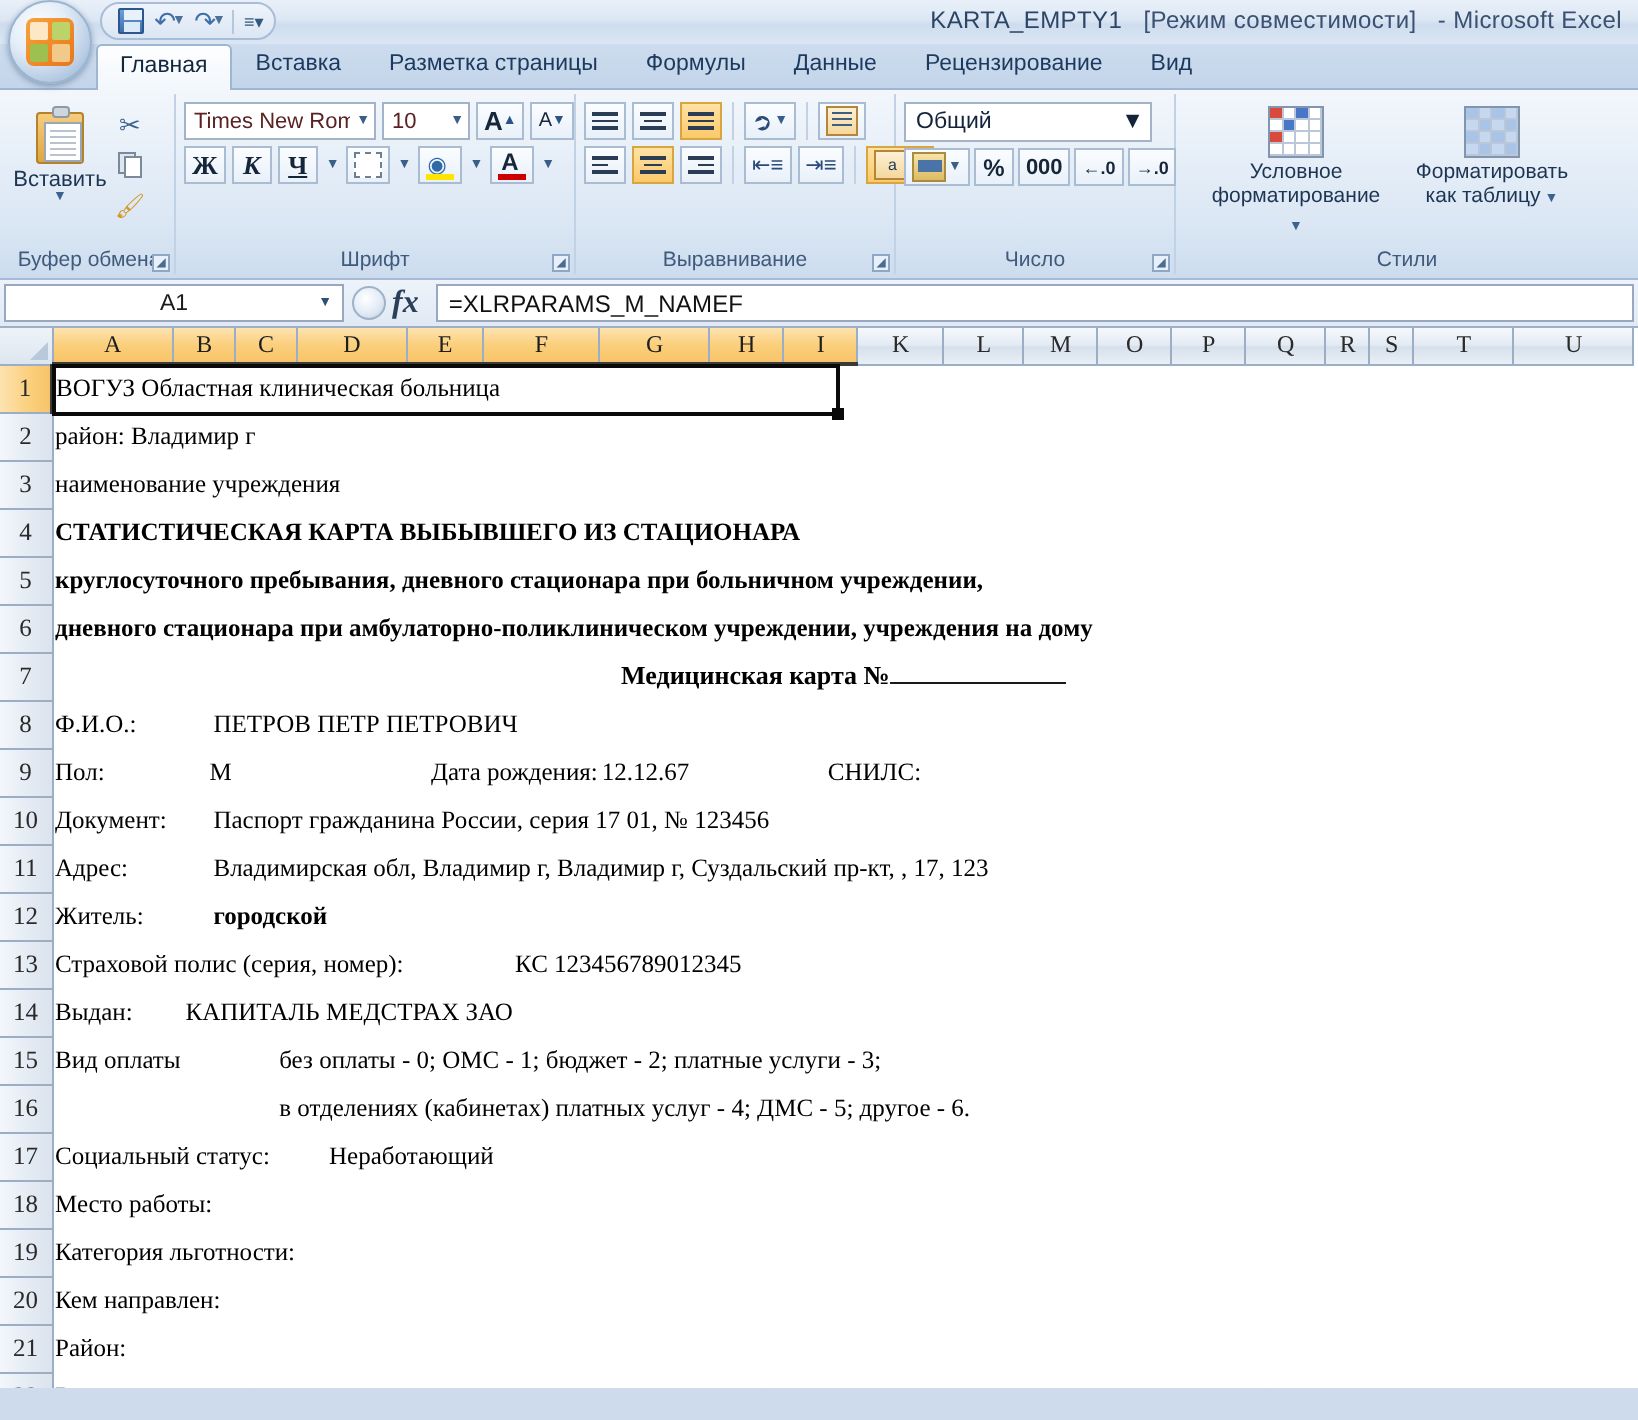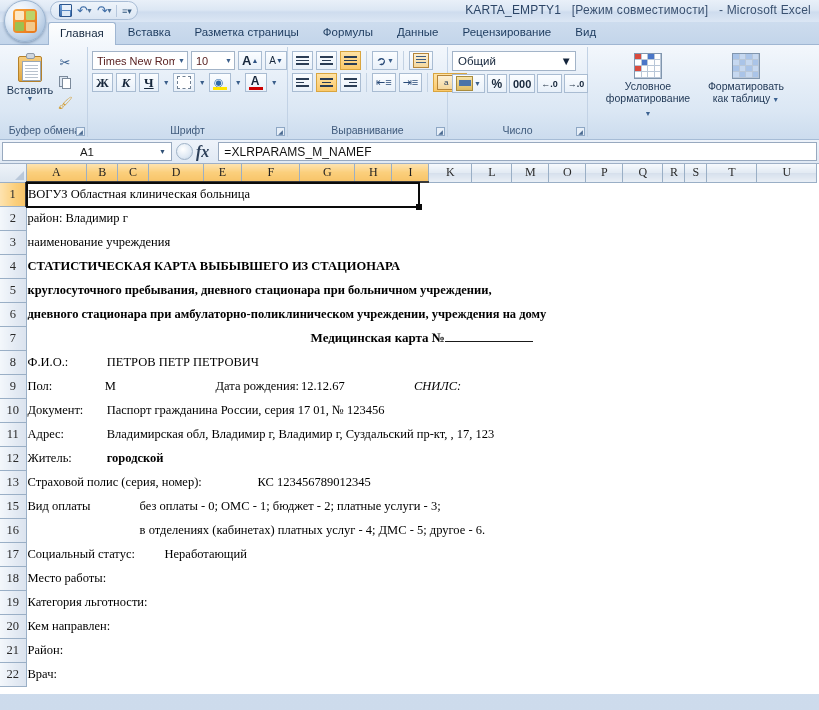--- a/index.html
+++ b/index.html
@@ -643,20 +643,21 @@
               <i style="background:#aac4e8"></i>
               <i style="background:#c6d8f0"></i>
               <i style="background:#aac4e8"></i>
           </span>
           <div class="stylelbl">
             <span>Форматировать</span><br>
             <span>как таблицу</span><span class="cc"> ▼</span>
           </div>
         </div>
       </div>
+      <div class="group-label">Стили</div>
     </div>
   </div>
 
   <div class="formulabar">
     <div class="namebox">
       <span>A1</span>
       <span class="nb-caret">▼</span>
     </div>
     <div class="fbuttons">
       <div class="fbtn"></div>
@@ -762,21 +763,21 @@
           <td class="cell lft">Ф.И.О.:</td>
           <td class="cell lft dotted-ul" colspan="18" style="padding-left:20px;">ПЕТРОВ ПЕТР ПЕТРОВИЧ</td>
         </tr>
 
         <tr>
           <td class="rowhead">9</td>
           <td class="cell lft">Пол:</td>
           <td class="cell lft dotted-ul" colspan="3" style="padding-left:18px;">М</td>
           <td class="cell lft" colspan="2" style="padding-left:12px;">Дата рождения:</td>
           <td class="cell ctr dotted-ul" colspan="2">12.12.67</td>
-          <td class="cell lft" colspan="2" style="padding-left:22px;font-style:italic;">СНИЛС:</td>
+          <td class="cell lft" colspan="2" style="padding-left:22px;">СНИЛС:</td>
           <td class="cell dotted-ul" colspan="9"></td>
         </tr>
 
         <tr>
           <td class="rowhead">10</td>
           <td class="cell lft">Документ:</td>
           <td class="cell lft dotted-ul" colspan="18" style="padding-left:20px;">Паспорт гражданина России, серия 17 01, №  123456</td>
         </tr>
 
         <tr>
@@ -790,20 +791,25 @@
           <td class="cell lft">Житель:</td>
           <td class="cell lft dotted-ul" colspan="18" style="padding-left:20px;font-weight:bold;">городской</td>
         </tr>
 
         <tr>
           <td class="rowhead">13</td>
           <td class="cell lft" colspan="5">Страховой полис (серия, номер):</td>
           <td class="cell lft dotted-ul" colspan="14" style="padding-left:16px;">КС  123456789012345</td>
         </tr>
 
+        <tr>
+          <td class="rowhead">14</td>
+          <td class="cell lft">Выдан:</td>
+          <td class="cell lft dotted-ul" colspan="18" style="padding-left:6px;">КАПИТАЛЬ МЕДСТРАХ ЗАО</td>
+        </tr>
 
         <tr>
           <td class="rowhead">15</td>
           <td class="cell lft" colspan="2">Вид оплаты</td>
           <td class="cell lft dotted-ul" colspan="17" style="padding-left:22px;">без оплаты - 0; ОМС - 1; бюджет - 2; платные услуги - 3;</td>
         </tr>
 
         <tr>
           <td class="rowhead">16</td>
           <td class="cell lft" colspan="2"></td>

